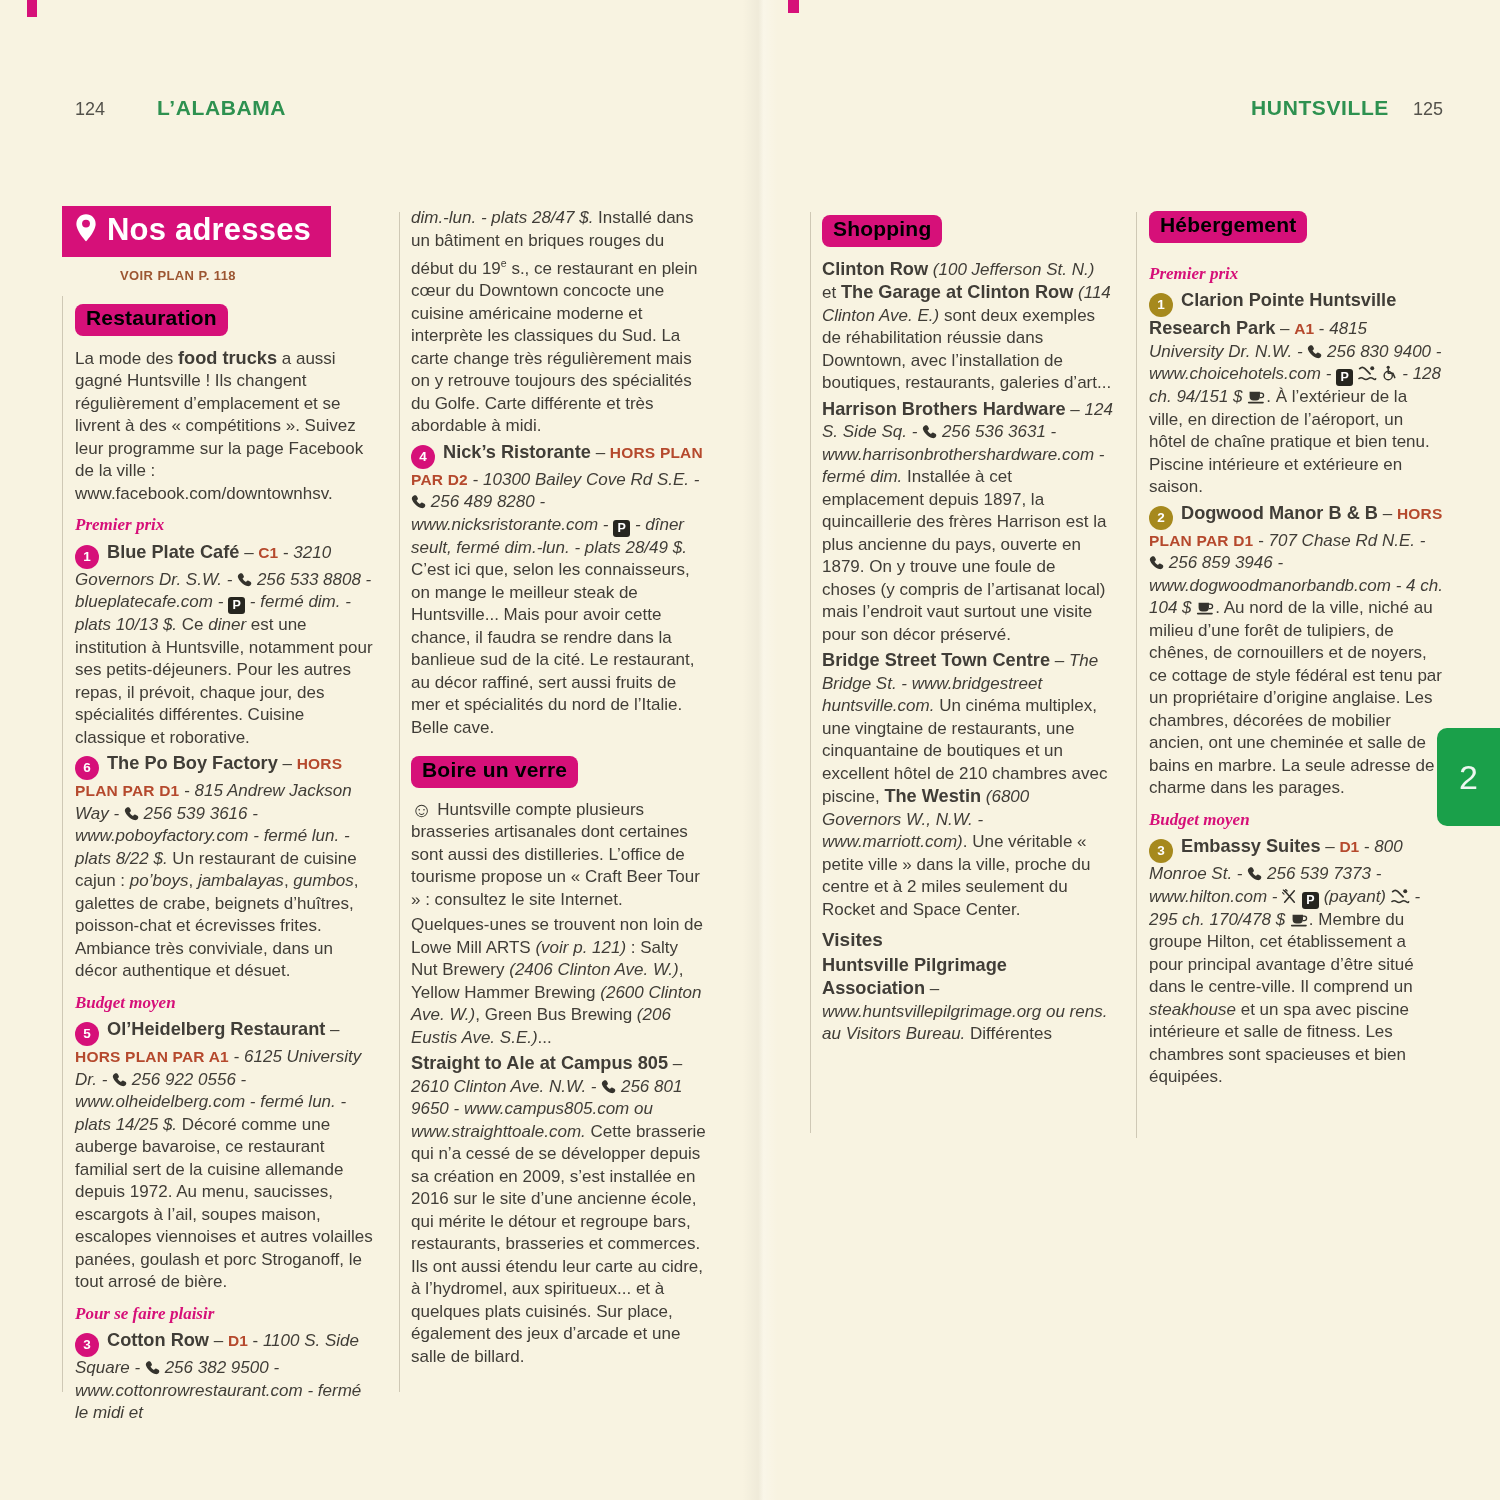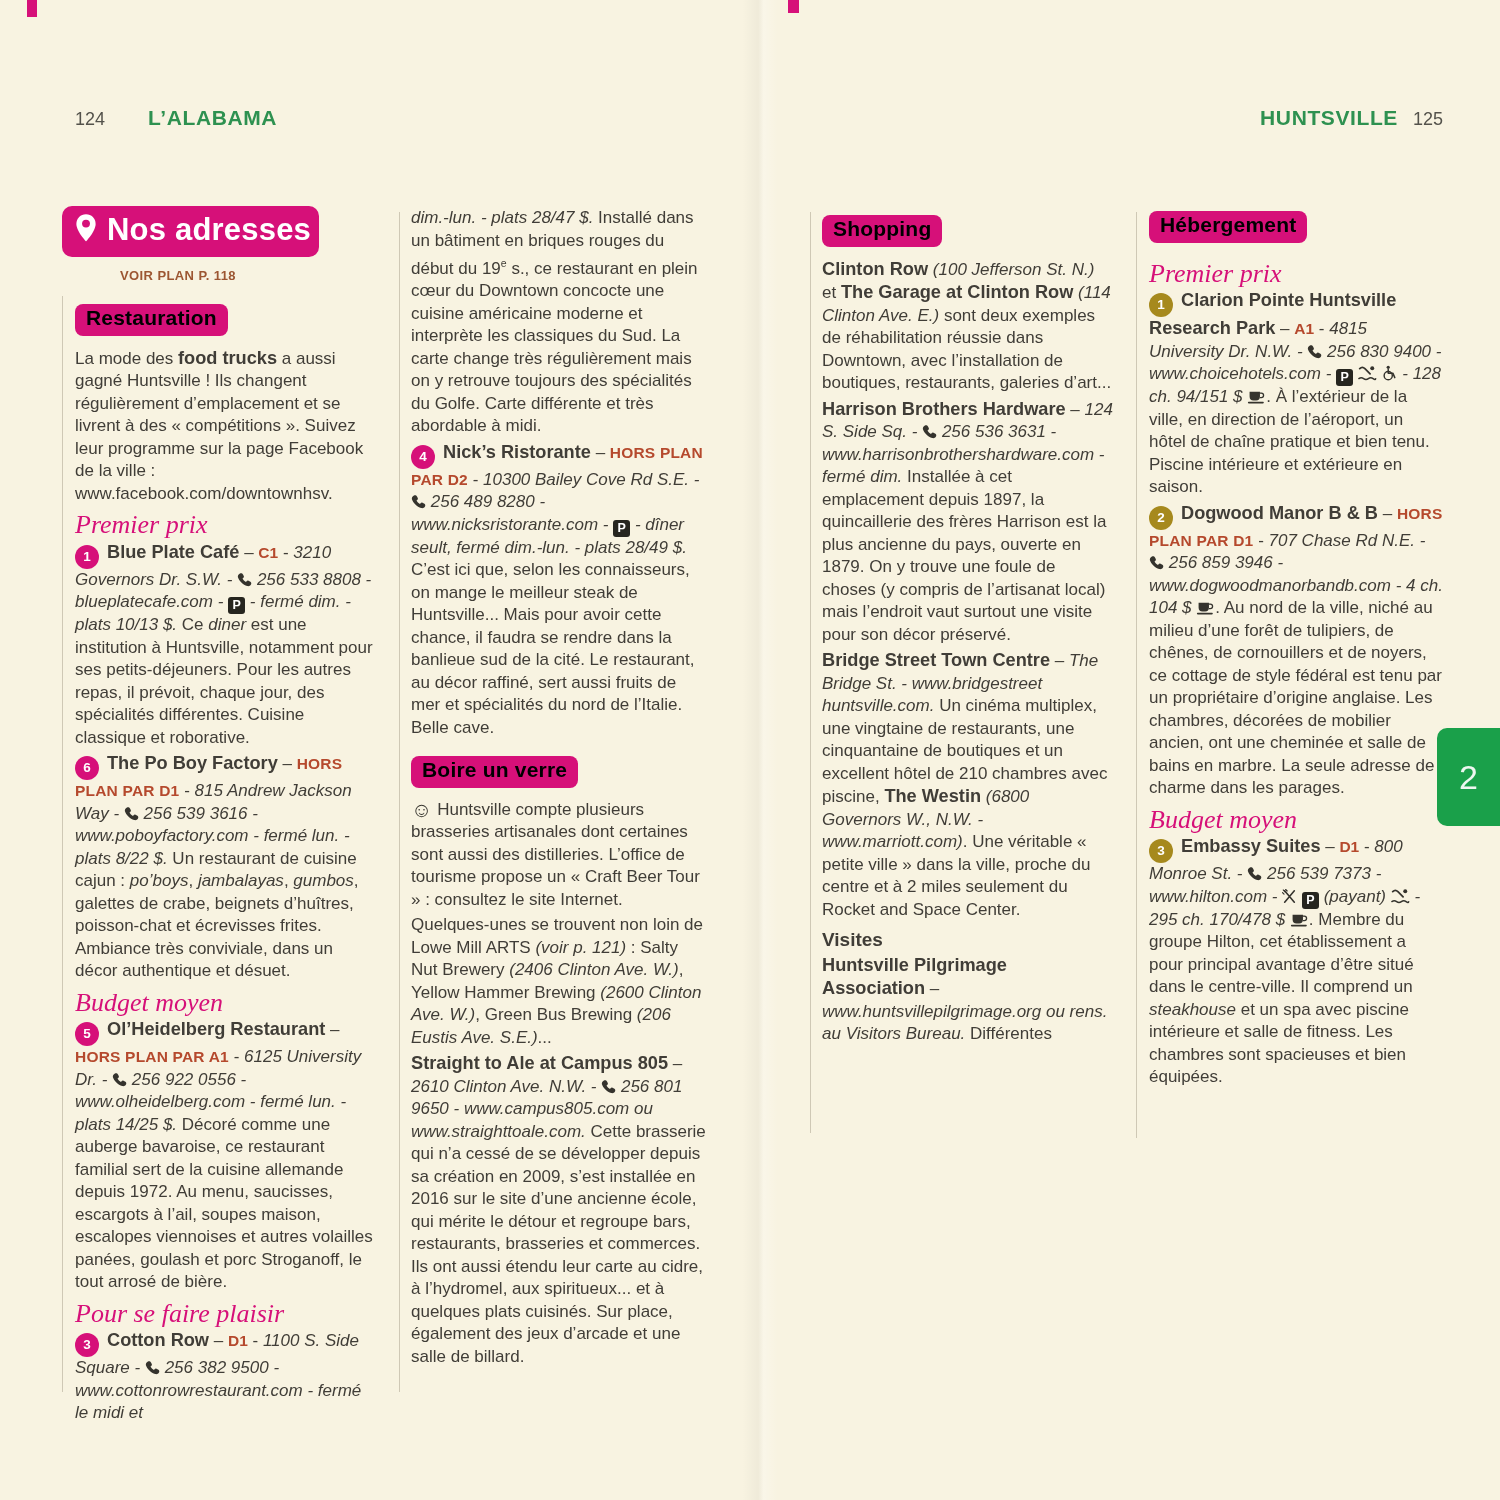--- a/index.html
+++ b/index.html
@@ -12,29 +12,29 @@
   }
   .sheet{position:absolute;inset:0;}
   
   .gutter{position:absolute;left:742px;top:0;width:36px;height:1500px;
     background:linear-gradient(90deg,rgba(0,0,0,0) 0%,rgba(0,0,0,0.035) 45%,rgba(255,255,255,0.25) 60%,rgba(0,0,0,0) 100%);}
   .crop-mark{position:absolute;top:0;background:var(--pink,#d61079);}
   .crop-1{left:27px;width:10px;height:17px;}
   .crop-2{left:788px;width:11px;height:13px;}
 
   
-  .running-head{position:absolute;top:106px;display:flex;align-items:baseline;gap:15px;}
+  .running-head{position:absolute;top:96px;display:flex;align-items:baseline;gap:24px;}
   .rh-left{left:75px;}
   .rh-right{right:57px;}
   .rh-title{color:var(--green,#2e9150);font-weight:700;font-size:21px;letter-spacing:.6px;margin-left:28px;}
   .rh-num{color:#54524b;font-size:18px;}
 
   
   .nos-adresses{position:absolute;left:62px;top:206px;display:inline-flex;align-items:center;gap:10px;
-    background:var(--pink,#d61079);color:#fff;border-radius:10px;padding:6px 8px 9px 13px;}
+    background:var(--pink,#d61079);color:#fff;border-radius:0;padding:6px 20px 9px 13px;}
   .nos-adresses .txt{font-weight:700;font-size:31px;letter-spacing:.2px;}
   .voir-plan{position:absolute;left:76px;top:268px;color:var(--brown,#9c5632);
     font-weight:700;font-size:13px;letter-spacing:.4px;margin-left:44px;}
 
   
   .vrule{position:absolute;width:1px;background:#cfc8b5;}
   .vr1{left:62px;top:296px;height:1096px;}
   .vr2{left:399px;top:212px;height:1180px;}
   .vr3{left:810px;top:212px;height:921px;}
   .vr4{left:1136px;top:212px;height:926px;}
@@ -43,22 +43,22 @@
   .col{position:absolute;font-size:17px;line-height:22.5px;}
   .col1{left:75px;top:296px;width:302px;}
   .col2{left:411px;top:207px;width:297px;}
   .col3{left:822px;top:207px;width:291px;}
   .col4{left:1149px;top:207px;width:294px;}
 
   .pill{display:inline-block;background:var(--pink,#d61079);color:#000000;font-weight:700;
     font-size:21px;padding:3px 11px 6px;border-radius:8px;margin:8px 0 11px;letter-spacing:.2px;}
   .col2 .pill{margin-top:14px;}
   .col4 .pill-heberg{margin-top:4px;}
-  .subhead{font-family:"Liberation Serif","DejaVu Serif",serif;font-style:italic;font-weight:400;
-    color:var(--pink,#d61079);font-size:26px;margin:9px 0 4px;}
+  .subhead{font-family:"Liberation Serif","DejaVu Serif",serif;font-style:italic;font-weight:700;
+    color:var(--pink,#d61079);font-size:17px;margin:9px 0 4px;}
   .subtitle{font-weight:700;font-size:19px;margin:8px 0 2px;}
   .para{margin:0 0 3px;}
   .b{font-weight:700;font-size:18.2px;}
   .i{font-style:italic;}
   .ref{color:var(--brick,#b5492d);font-weight:700;font-size:15.5px;}
   .hors{color:var(--brick,#b5492d);font-weight:700;font-size:15.5px;letter-spacing:.2px;}
   sup.e{font-size:.62em;}
   .badge{display:inline-block;width:24px;height:24px;border-radius:50%;color:#fff;text-align:center;
     line-height:24px;font-size:13.5px;font-weight:700;margin-right:8px;vertical-align:-3px;}
   .badge.pink{background:var(--pink,#d61079);}

